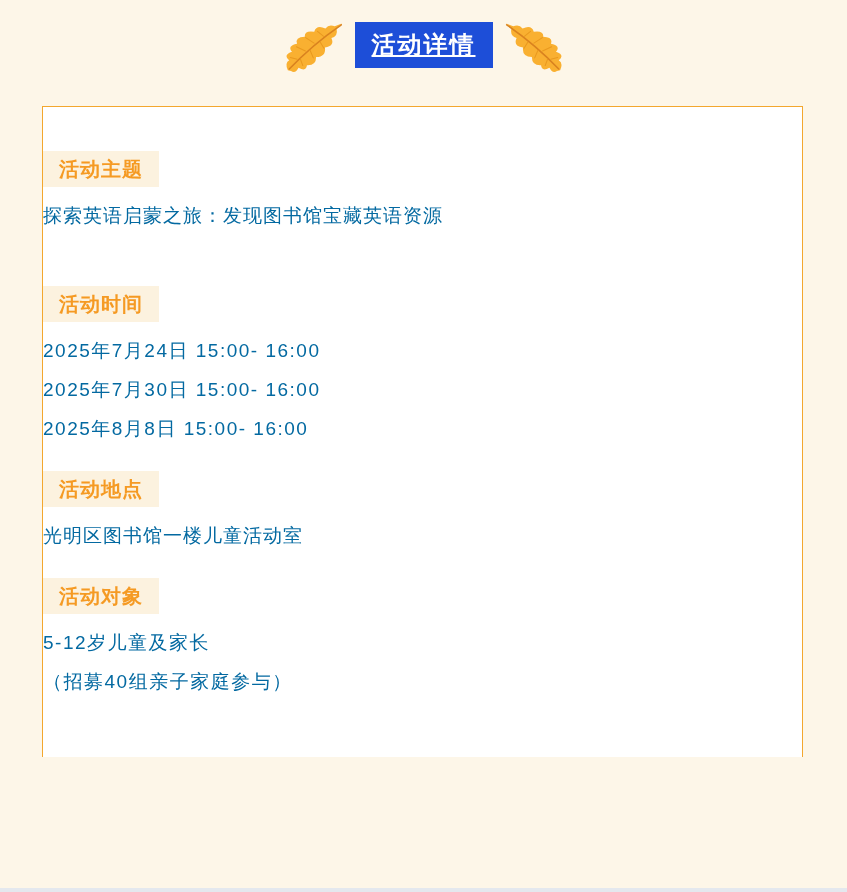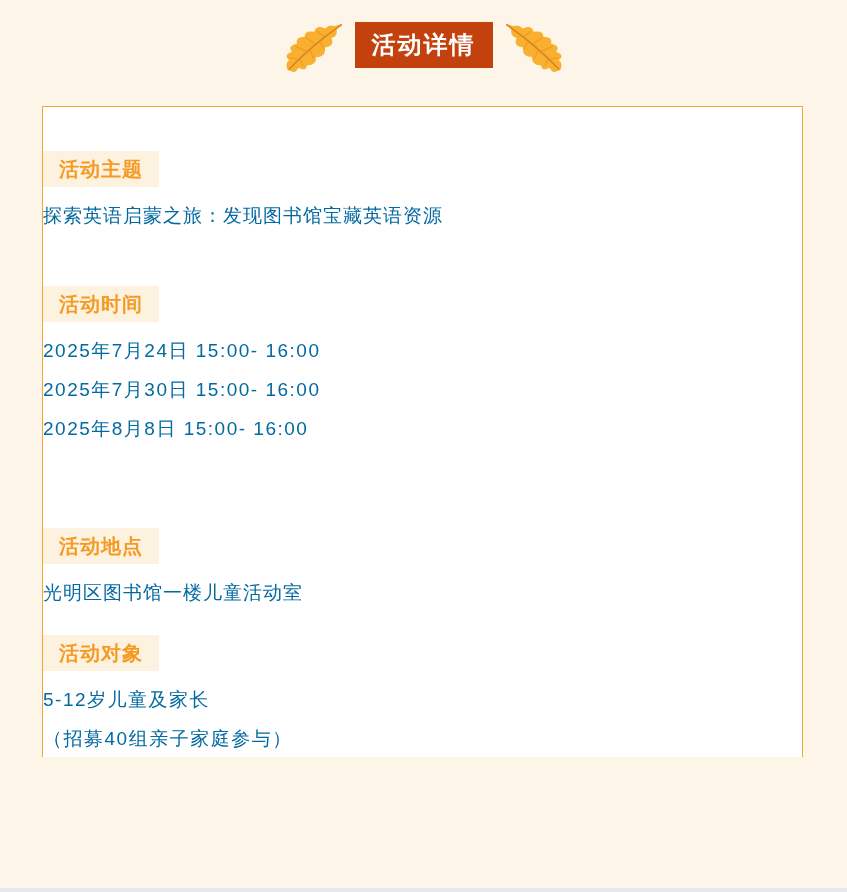--- a/index.html
+++ b/index.html
@@ -16,27 +16,28 @@
   
   .header {
     position:absolute; top:0; left:0; right:0; height:90px;
     display:flex; justify-content:center; align-items:center;
   }
   .leaf { width:78px; height:78px; display:flex; align-items:center; justify-content:center; }
   .leaf svg { width:86px; height:46px; }
   .leaf-left svg  { transform:rotate(-42deg); }
   .leaf-right svg { transform:scaleX(-1) rotate(-42deg); }
   .title-box {
-    background:#c2410c;
+    background:#1d4ed8;
     color:#FFFFFF;
     font-size:24px; font-weight:bold;
     letter-spacing:2px;
     padding:11px 17px;
     margin:0 2px;
     line-height:1;
+    text-decoration:underline;
   }
 
   
   .card {
     position:absolute;
     left:42px; top:106px;
     width:761px; height:651px;
     background:#FFFFFF;
     border:1px solid #F3A72E;
     border-bottom:none;
@@ -48,21 +49,21 @@
   .section-label {
     background:#FCF2DF;
     color:#F59A23;
     font-size:20px; font-weight:bold;
     letter-spacing:1px;
     padding:7px 16px;
     line-height:1.1;
   }
   .mt-first { margin-top:44px; }
   .mt-sec   { margin-top:60px; }
-  .mt-sec2  { margin-top:89px; }
+  .mt-sec2  { margin-top:32px; }
   .mt-sec3  { margin-top:32px; }
   .mt-last  { margin-top:98px; }
 
   .body-line {
     color:#0369a1;
     font-size:19px;
     line-height:20px;
     margin-top:19px;
   }
   .sans  { font-family:"Liberation Sans", sans-serif; letter-spacing:1px; }

